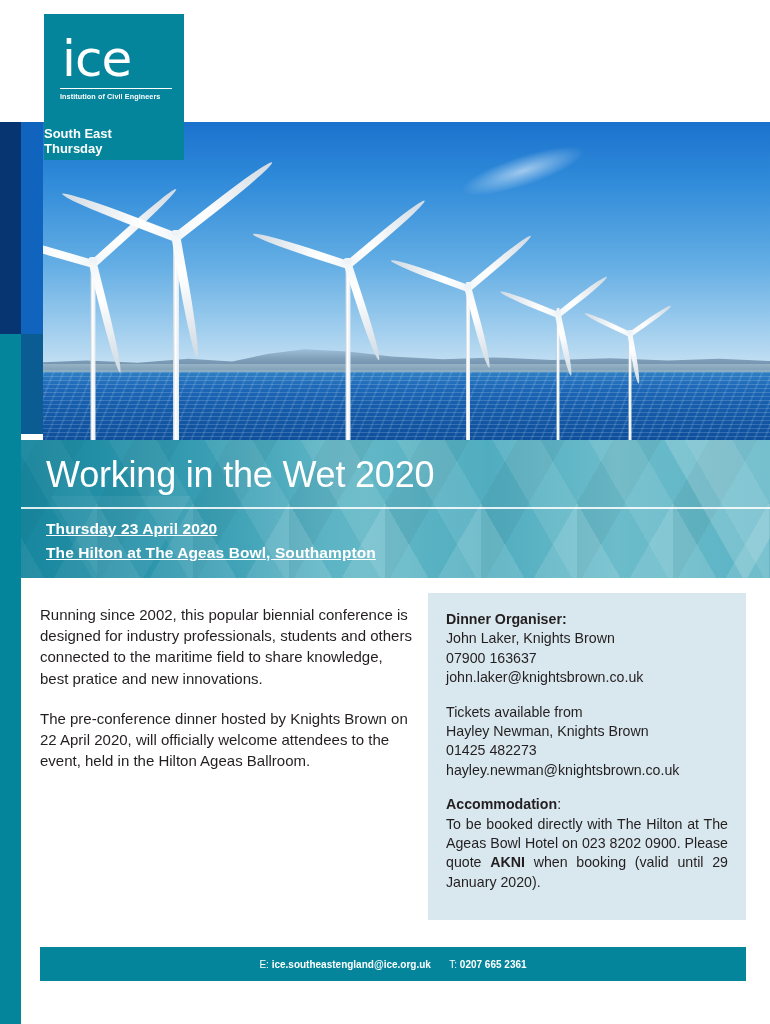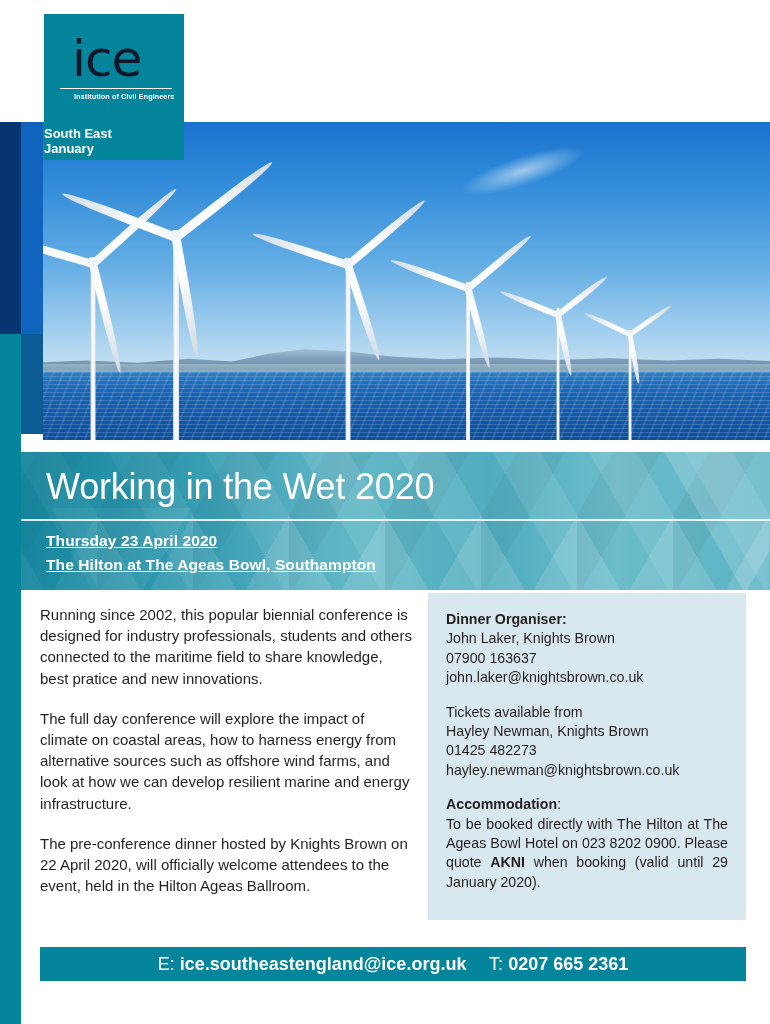--- a/index.html
+++ b/index.html
@@ -66,36 +66,36 @@
     height: 108px;
     background: #04859b;
     box-sizing: border-box;
     padding: 22px 14px 8px 14px;
   }
   .logo-word {
     font-family: "DejaVu Sans", sans-serif;
     font-size: 50px;
     line-height: 46px;
     font-weight: 400;
-    color: #0f172a;
+    color: #ffffff;
     letter-spacing: -1px;
-    margin-left: 14px;
+    margin-left: 4px;
   }
   .logo-rule {
     width: 112px;
     height: 1px;
     background: #ffffff;
     margin: 6px 0 3px 2px;
   }
   .logo-sub {
     font-size: 7.2px;
     font-weight: bold;
     color: #ffffff;
     letter-spacing: 0.1px;
-    margin-left: 16px;
+    margin-left: 2px;
     white-space: nowrap;
   }
 
   
   .region-tab {
     position: absolute;
     left: 44px;
     top: 122px;
     width: 140px;
     height: 38px;
@@ -206,21 +206,21 @@
     transform-origin: 0 50%;
     background: linear-gradient(to right, #f2f6f9, #ffffff 30%, #cfdae3);
     border-radius: 0 60% 60% 0 / 0 50% 50% 0;
     z-index: 2;
   }
 
   
   .title-band {
     position: absolute;
     left: 21px;
-    top: 452px;
+    top: 440px;
     width: 749px;
     height: 138px;
     overflow: hidden;
     background: #737373;
   }
   .tri-pattern {
     position: absolute;
     inset: -20px;
     background:
       linear-gradient(60deg, rgba(255,255,255,.13) 0 25%, rgba(0,0,0,0) 25% 50%, rgba(255,255,255,.09) 50% 75%, rgba(0,0,0,0) 75%),
@@ -325,21 +325,21 @@
     top: 947px;
     width: 706px;
     height: 34px;
     background: #04859b;
     display: flex;
     align-items: center;
     justify-content: center;
   }
   .footer-text {
     color: #ffffff;
-    font-size: 18px;
+    font-size: 10px;
     white-space: nowrap;
   }
   .footer-text .lbl { font-weight: 400; }
   .footer-text .val { font-weight: bold; }
   .footer-gap { display: inline-block; width: 13px; }
 </style>
 </head>
 <body>
 
 <div class="page">
@@ -406,37 +406,36 @@
   </div>
 
   <div class="logo-block">
     <div class="logo-word">ice</div>
     <div class="logo-rule"></div>
     <div class="logo-sub">Institution of Civil Engineers</div>
   </div>
 
   <div class="region-tab">
     <span>South East</span>
-    <span>January</span>
+    <span>Thursday</span>
   </div>
 
   <div class="title-band">
     <div class="tri-pattern"></div>
     <div class="tri-big"></div>
     <div class="tri-big2"></div>
     <div class="title-left-shade"></div>
     <div class="event-title">Working in the Wet 2020</div>
     <div class="title-divider"></div>
     <div class="event-date">Thursday 23 April 2020</div>
     <div class="event-venue">The Hilton at The Ageas Bowl, Southampton</div>
   </div>
 
   <div class="body-left">
     <p>Running since 2002, this popular biennial conference is designed for industry professionals, students and others connected to the maritime field to share knowledge, best pratice and new innovations.</p>
-    <p>The full day conference will explore the impact of climate on coastal areas, how to harness energy from alternative sources such as offshore wind farms, and look at how we can develop resilient marine and energy infrastructure.</p>
     <p>The pre-conference dinner hosted by Knights Brown on 22 April 2020, will officially welcome attendees to the event, held in the Hilton Ageas Ballroom.</p>
   </div>
 
   <div class="info-box">
     <p>
       <b>Dinner Organiser:</b><br>
       <span>John Laker, Knights Brown</span><br>
       <span>07900 163637</span><br>
       <span>john.laker@knightsbrown.co.uk</span>
     </p>

